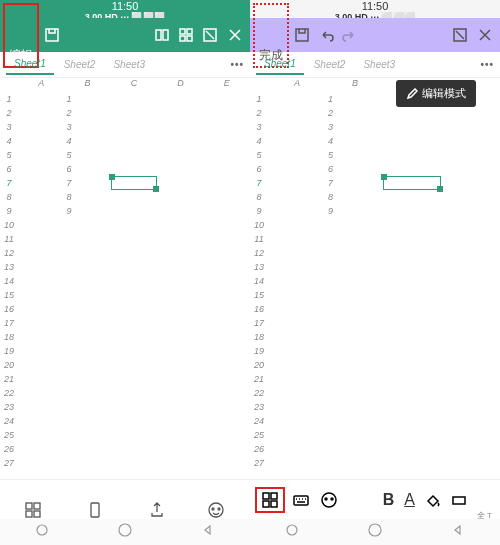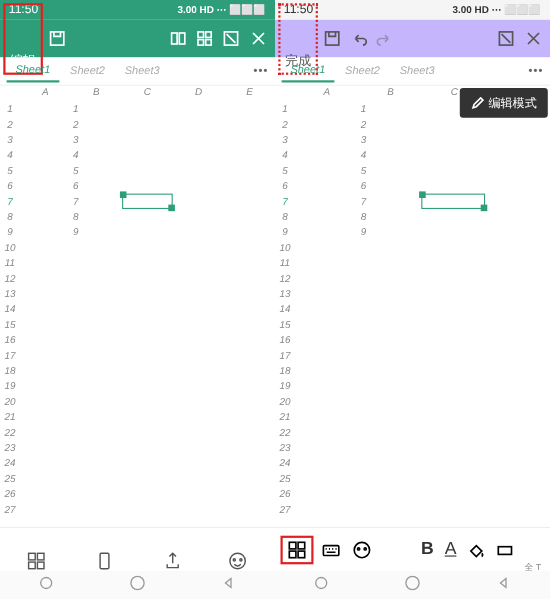--- a/index.html
+++ b/index.html
@@ -1,18 +1,18 @@
 <!DOCTYPE html>
 <html><head>
   <meta charset="utf-8">
   <style>
     * { margin: 0; padding: 0; box-sizing: border-box; }
     body { width: 500px; height: 545px; display: flex; font-family: -apple-system, sans-serif; background: #fff; overflow: hidden; }
     .screen { width: 250px; height: 545px; display: flex; flex-direction: column; position: relative; }
-    .status-bar { height: 18px; display: flex; justify-content: space-between; align-items: center; padding: 0 8px; font-size: 11px; }
+    .status-bar { height: 18px; display: flex; justify-content: space-between; align-items: center; padding: 0 8px; font-size: 11px; flex-direction: column; }
     .screen-left .status-bar { background: #2e9e7a; color: #fff; }
     .screen-right .status-bar { background: #f5f5f5; color: #333; }
     .status-right { display: flex; gap: 3px; font-size: 9px; align-items: center; font-weight: bold; }
     .app-bar { height: 34px; display: flex; align-items: center; padding: 0 6px; gap: 8px; }
     .screen-left .app-bar { background: #2e9e7a; color: #fff; }
     .screen-right .app-bar { background: #c4b5fd; color: #555; }
     .app-btn { display: flex; align-items: center; justify-content: center; cursor: pointer; }
     .app-btn svg { stroke: currentColor; fill: none; stroke-width: 1.5; }
     .hl-solid { outline: 2px solid #e02020; outline-offset: 1px; padding: 1px 3px; display: flex; align-items: center; }
     .hl-dotted { outline: 2px dotted #e02020; outline-offset: 1px; padding: 1px 3px; }
@@ -31,21 +31,21 @@
     .rownum.active { color: #2e9e7a; }
     .cell { flex: 1; font-size: 9px; color: #888; font-style: italic; text-align: left; padding-left: 2px; }
     .sel-box { position: absolute; border: 1.5px solid #2e9e7a; width: 46px; height: 14px; }
     .sel-box::before { content: ''; position: absolute; left: -3px; top: -3px; width: 6px; height: 6px; background: #2e9e7a; }
     .sel-box::after { content: ''; position: absolute; right: -3px; bottom: -3px; width: 6px; height: 6px; background: #2e9e7a; }
     .bottom-bar { height: 40px; display: flex; align-items: center; justify-content: space-around; border-top: 1px solid #eee; padding: 0 4px; }
     .bb-item { display: flex; flex-direction: column; align-items: center; font-size: 7px; color: #666; cursor: pointer; gap: 1px; margin-top: 32px; }
     .bb-item svg { stroke: #555; fill: none; stroke-width: 1.3; }
     .nav-bar { height: 26px; display: flex; align-items: center; justify-content: space-around; background: #fafafa; color: #999; }
     .nav-bar svg { stroke: #999; fill: none; stroke-width: 1.2; }
-    .edit-pill { position: absolute; top: 80px; right: 2px; background: #333; color: #fff; font-size: 11px; padding: 6px 10px; border-radius: 3px; display: flex; align-items: center; gap: 4px; }
+    .edit-pill { position: absolute; top: 80px; right: 24px; background: #333; color: #fff; font-size: 11px; padding: 6px 10px; border-radius: 3px; display: flex; align-items: center; gap: 4px; }
     .edit-pill svg { stroke: #fff; fill: none; stroke-width: 1.5; }
     .txt { font-size: 12px; margin-top: 40px; }
   </style>
 </head>
 <body>
 
 <div class="screen screen-left">
   <div class="status-bar">
     <span>11:50</span>
     <span class="status-right">3.00 HD ⋯ ⬜⬜⬜</span>

